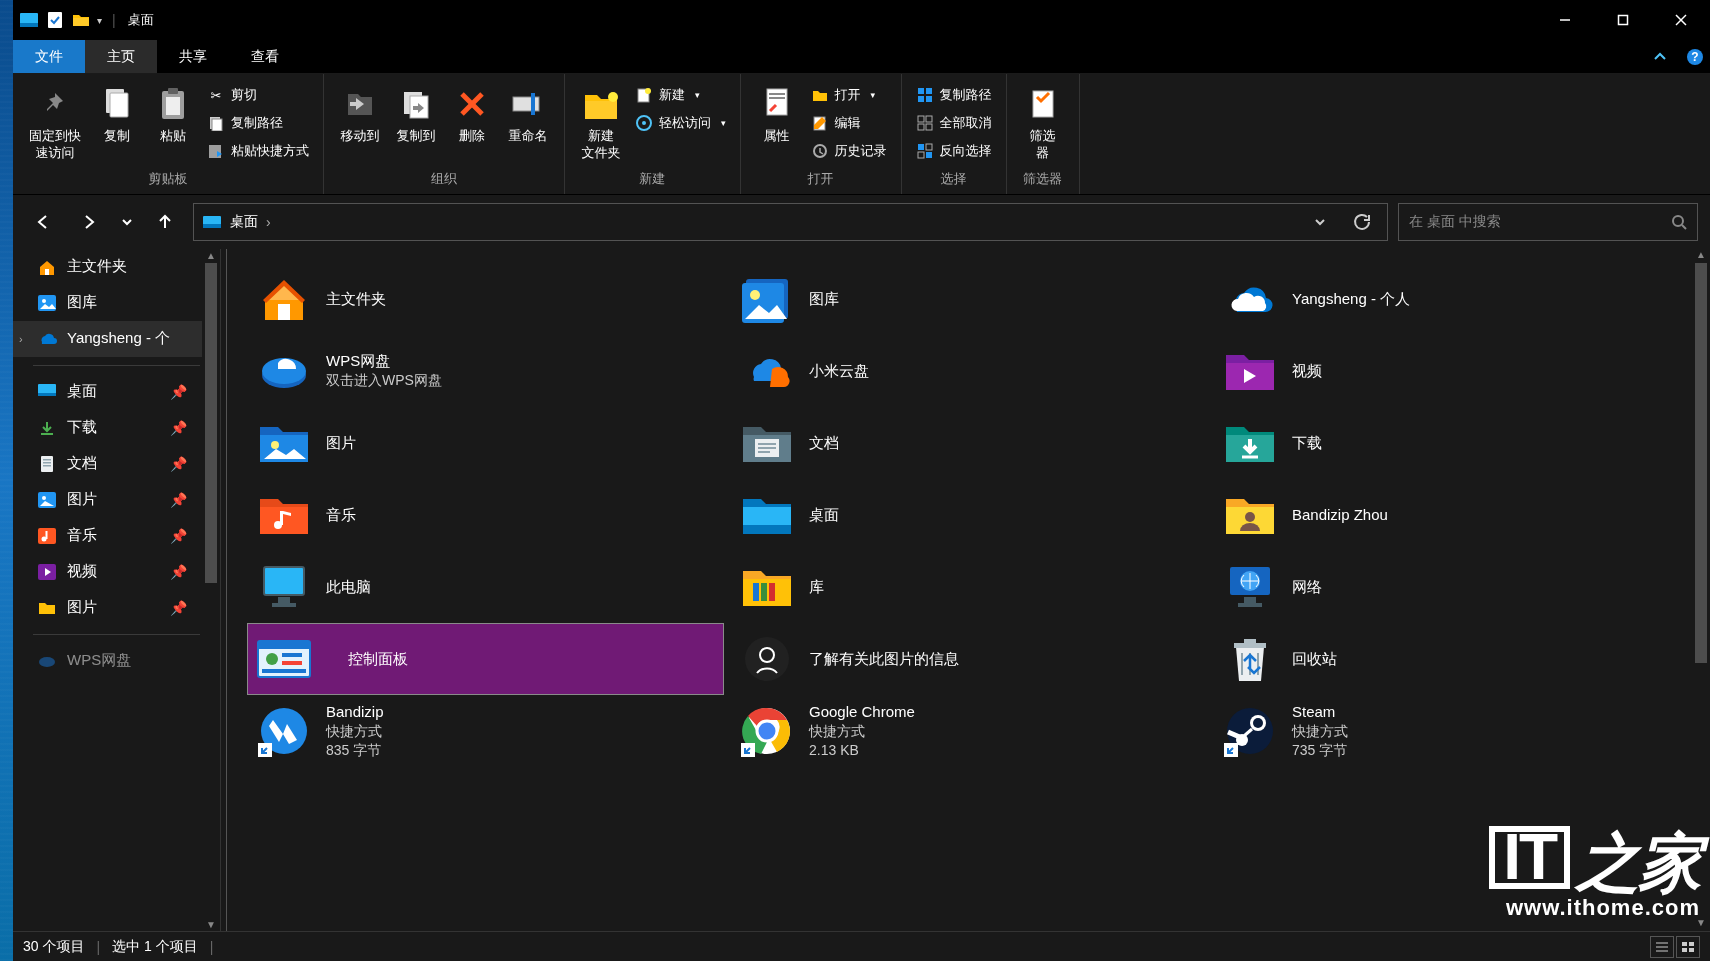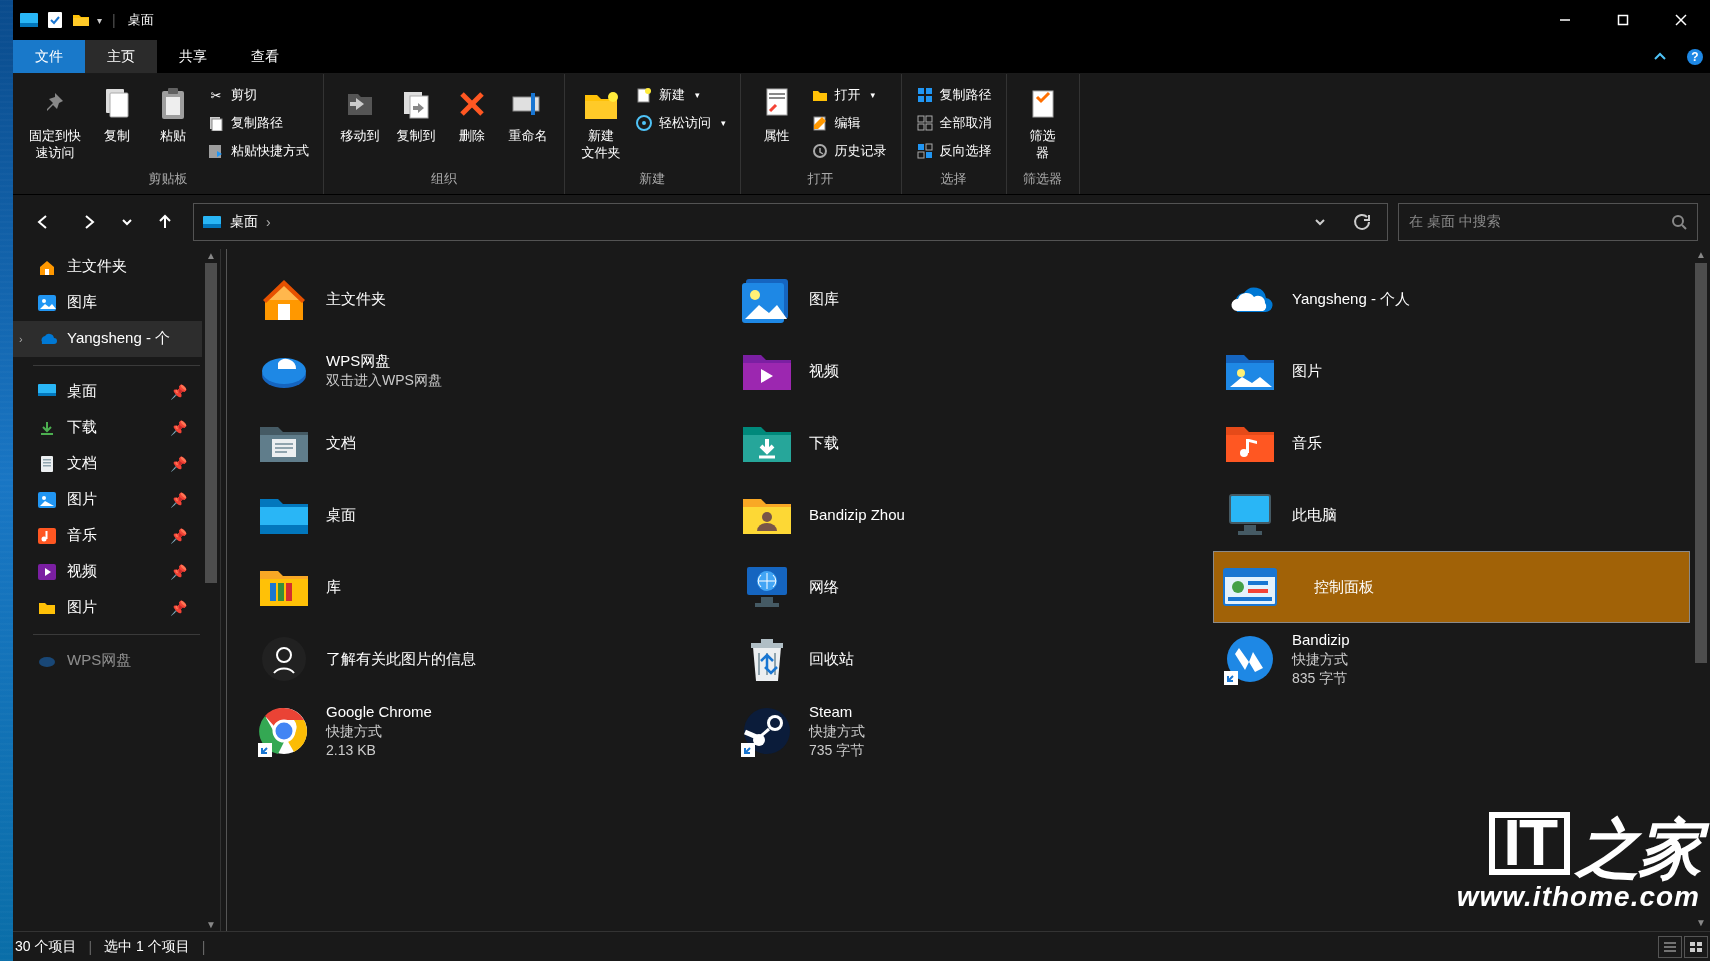--- a/index.html
+++ b/index.html
@@ -62,41 +62,41 @@
 .pin { color:#777; margin-left:auto; margin-right: 24px; font-size: 14px;}
 .sb-scroll { position:absolute; right:0; top:0; bottom:0; width:18px; background:#191919; }
 .sb-scroll .thumb { position:absolute; left:3px; right:3px; top: 14px; height: 320px; background:#4d4d4d; }
 .sb-scroll .arr { position:absolute; left:0; right:0; height:14px; display:flex; align-items:center; justify-content:center; color:#888; font-size:10px;}
 
 .divider { width: 6px; background:#191919; border-right: 1px solid #555; }
 
 .content { flex:1; background:#191919; position:relative; overflow:hidden; }
 .grid { position:absolute; inset:0; padding: 14px 20px; display:grid; grid-template-columns: repeat(3, 1fr); grid-auto-rows: 72px; column-gap: 6px; row-gap: 0;}
 .item { display:flex; align-items:center; gap:14px; padding: 4px 8px; border: 1px solid transparent;}
-.item.sel { background:#a16207; border-color:#8a8a8a;gap:36px; }
+.item.sel { background:#701a75; border-color:#8a8a8a;gap:36px; }
 .item .ic { width: 56px; height: 56px; display:flex; align-items:center; justify-content:center; flex-shrink:0;}
 .item .txt { display:flex; flex-direction:column; line-height:1.35; font-size: 15px;}
 .item .sub { color:#ccc; font-size:14px; }
 .item .widen { max-width: 260px;}
 .content-scroll { position:absolute; right:0; top:0; bottom:0; width:18px; background:#191919;}
 .content-scroll .thumb { position:absolute; left:3px; right:3px; top:14px; height: 400px; background:#4d4d4d;}
 .content-scroll .arr { position:absolute; left:0; right:0; height:14px; text-align:center; color:#888; font-size:10px;}
 
 
-.statusbar { height: 30px; background:#191919; border-top:1px solid #333; display:flex; align-items:center; padding: 0 2px; font-size:14px; gap: 12px;}
+.statusbar { height: 30px; background:#191919; border-top:1px solid #333; display:flex; align-items:center; padding: 0 10px; font-size:14px; gap: 12px;}
 .statusbar .sep { color:#666; }
 .statusbar .grow { flex:1; }
 .view-toggle { display:flex; gap:2px; }
 .view-toggle .vb { width:24px; height:22px; border:1px solid #555; display:flex; align-items:center; justify-content:center;}
 
 
-.wm { position:absolute; right: 10px; bottom: 48px; text-align:right; color:#fff; pointer-events:none; }
+.wm { position:absolute; right: 10px; bottom: 40px; text-align:right; color:#fff; pointer-events:none; }
 .wm .big { font-size: 64px; font-weight:900; letter-spacing: -2px; line-height: 0.8; display:flex; align-items:flex-end; gap:6px; justify-content:flex-end;}
 .wm .big .box { border: 6px solid #fff; padding: 0 8px; }
-.wm .url { font-size: 28px; font-weight:700; letter-spacing: 1px; margin-top: 6px; font-style: italic;}
+.wm .url { font-size: 22px; font-weight:700; letter-spacing: 1px; margin-top: 6px;}
 
 svg { display:block; }
 </style>
 </head>
 <body>
 
 <div class="backdrop"></div>
 
 <div class="window">
 
@@ -631,20 +631,31 @@
             <div class="ic" style="position:relative">
               <svg width="52" height="40">
                 <ellipse cx="26" cy="24" rx="22" ry="13" fill="#1565c0"></ellipse>
                 <ellipse cx="26" cy="20" rx="22" ry="13" fill="#1e88e5"></ellipse>
                 <path d="M20 12a10 10 0 0 1 18 6H20z" fill="#fff"></path>
               </svg>
             </div>
             <div class="txt widen">
               <span>WPS网盘</span>
               <span class="sub">双击进入WPS网盘</span>
+            </div>
+          </div>
+          <div class="item">
+            <div class="ic" style="position:relative">
+              <svg width="50" height="40">
+                <path d="M12 26a9 9 0 0 1 7-13 11 11 0 0 1 20 4 7 7 0 0 1-1 13H12a5 5 0 0 1 0-4z" fill="#1e88e5"></path>
+                <path d="M30 18a10 10 0 0 1 16 8 6 6 0 0 1-4 10H28z" fill="#ff6f00"></path>
+              </svg>
+            </div>
+            <div class="txt widen">
+              <span>小米云盘</span>
             </div>
           </div>
           <div class="item">
             <div class="ic" style="position:relative">
               <svg width="52" height="44">
                 <path d="M2 6h18l5 5h25v30H2z" fill="#7b1fa2"></path>
                 <path d="M2 14h48v27H2z" fill="#9c27b0"></path>
                 <path d="M20 20v14l12-7z" fill="#fff"></path>
               </svg>
             </div>

